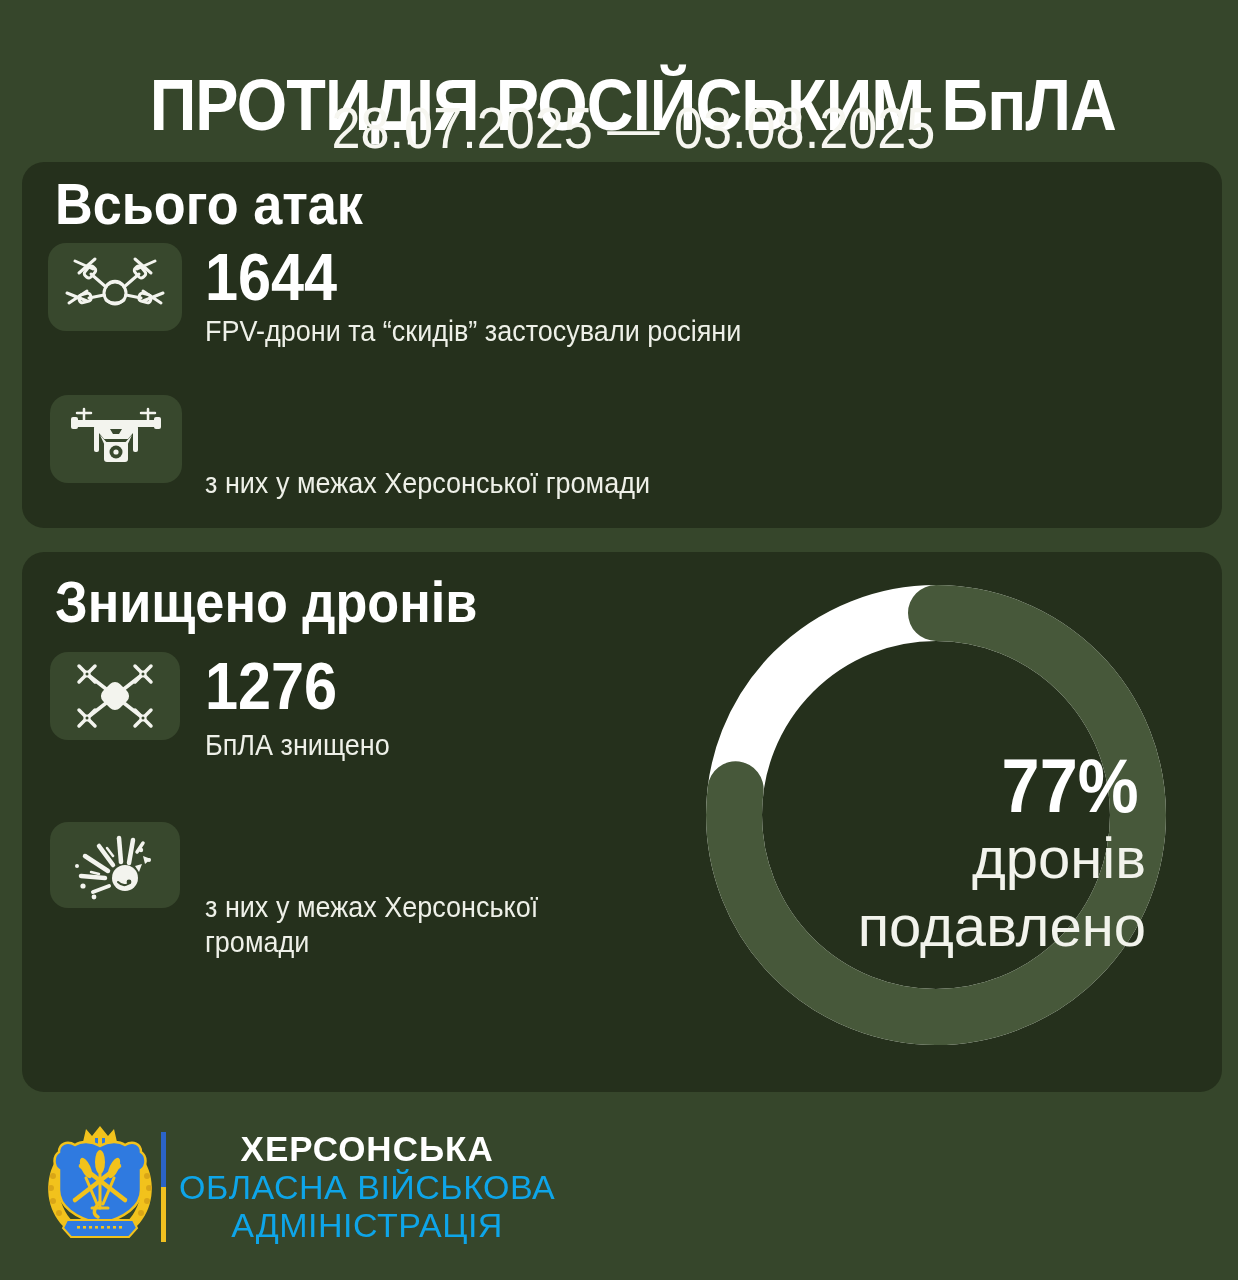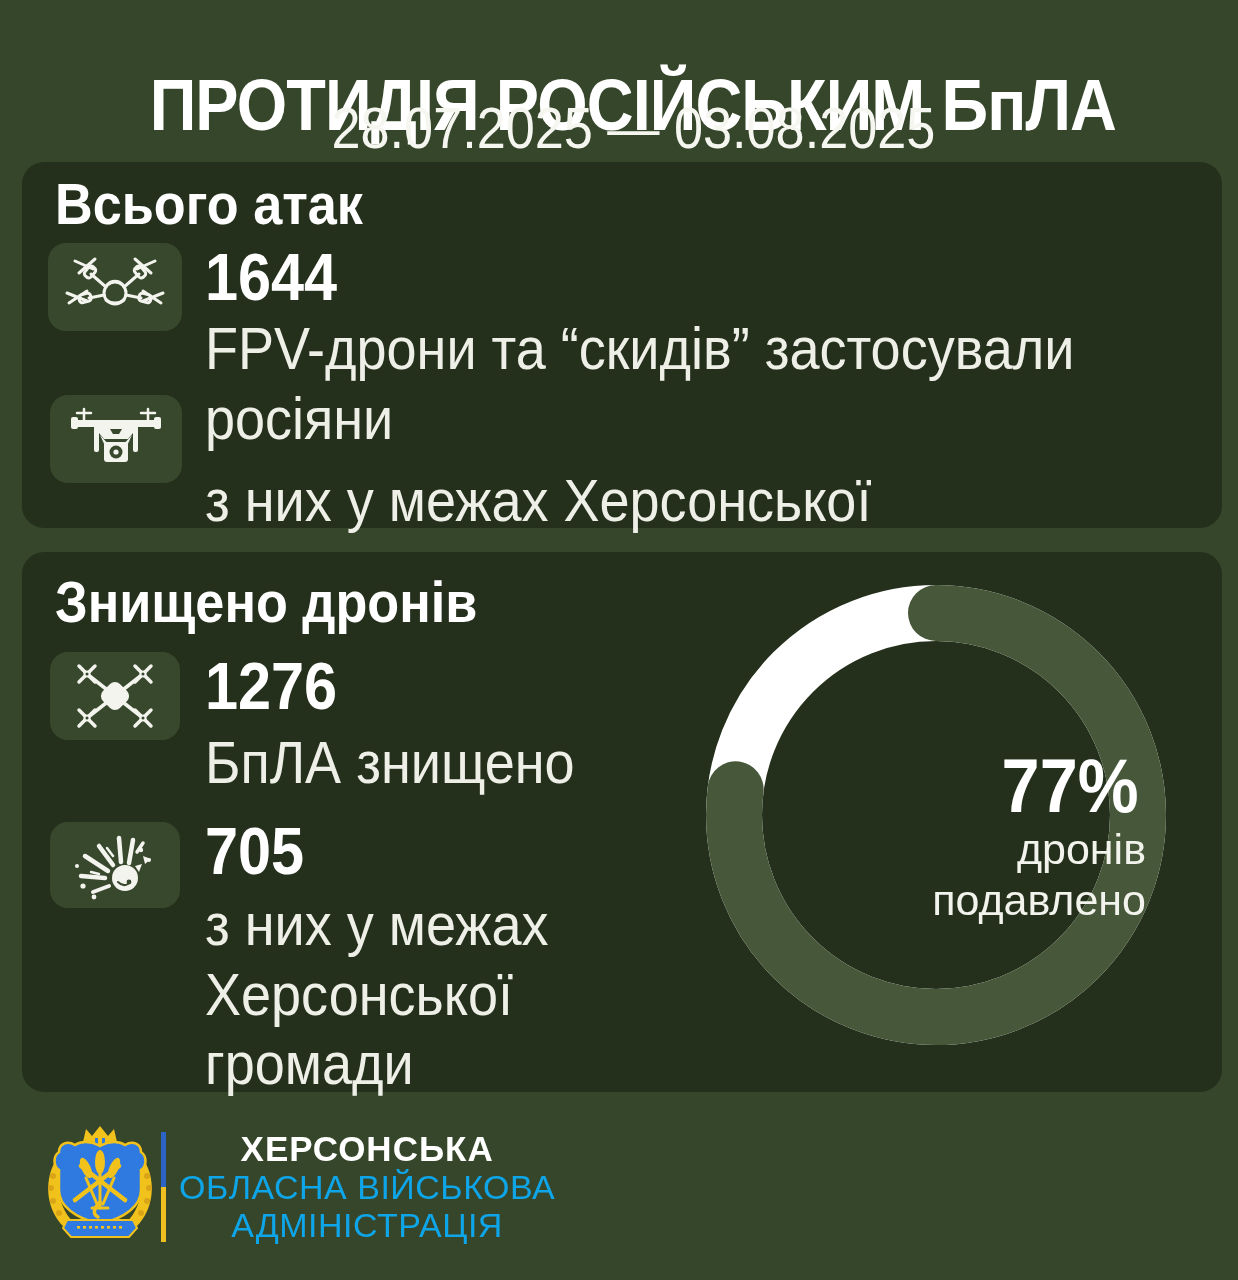--- a/index.html
+++ b/index.html
@@ -19,21 +19,21 @@
   .panel.p1{top:162px;height:366px;}
   .panel.p2{top:552px;height:540px;}
 
   .panel h2{position:absolute;left:33px;margin:0;font-size:58px;font-weight:bold;color:#ffffff;}
   .p1 h2{top:8px;}
   .p2 h2{top:16px;}
 
   .iconbox{position:absolute;background:#38482d;border-radius:18px;
            display:flex;align-items:center;justify-content:center;}
   .num{position:absolute;font-size:66px;font-weight:bold;line-height:1;color:#ffffff;}
-  .cap{position:absolute;font-size:60px;line-height:1.16;color:#eef0e8;}
+  .cap{position:absolute;font-size:30px;line-height:1.16;color:#eef0e8;}
   .cap .cx{white-space:normal;}
 
   
   .b1{left:26px;top:81px;width:134px;height:88px;}
   .n1{left:183px;top:82px;}
   .c1{left:183px;top:152px;width:980px;}
   .b2{left:28px;top:233px;width:132px;height:88px;}
   .n2{left:183px;top:234px;}
   .c2{left:183px;top:304px;width:980px;}
 
@@ -43,21 +43,21 @@
   .c3{left:183px;top:176px;width:500px;}
   .b4{left:28px;top:270px;width:130px;height:86px;}
   .n4{left:183px;top:266px;}
   .c4{left:183px;top:338px;width:470px;}
 
   
   .donut{position:absolute;left:684px;top:33px;width:460px;height:460px;}
   .donut-labels{position:absolute;left:914px;top:196px;transform:translateX(-50%);
                 text-align:right;width:420px;}
   .donut-pct{font-size:76px;font-weight:bold;line-height:1.0;color:#ffffff;}
-  .donut-sub{font-size:43px;line-height:1.18;color:#f2f3ec;}
+  .donut-sub{font-size:58px;line-height:1.18;color:#f2f3ec;}
 
   
   .emblem{position:absolute;left:38px;top:1124px;width:124px;height:118px;}
   .divider{position:absolute;left:161px;top:1132px;width:5px;height:110px;
            background:linear-gradient(to bottom,#2b63c7 0 50%,#f0c020 50% 100%);}
   .org{position:absolute;left:179px;top:1130px;text-align:center;}
   .org .l1{font-size:35px;font-weight:bold;letter-spacing:1px;line-height:38px;color:#ffffff;}
   .org .l2,.org .l3{font-size:34px;font-weight:normal;letter-spacing:.5px;line-height:38px;color:#0ea5e9;}
 
   svg{display:block;}
@@ -169,21 +169,20 @@
           <circle cx="14" cy="36" r="2"></circle>
           <circle cx="78" cy="20" r="2.2"></circle>
           <circle cx="86" cy="30" r="2"></circle>
           <polygon points="80,26 88,29 82,34"></polygon>
           <polygon points="72,36 79,34 76,42"></polygon>
         </g>
         <circle cx="66" cy="52" r="2.4" fill="#38482d"></circle>
         <path d="M55,52 q5,5 10,2" stroke="#38482d" stroke-width="2" fill="none" stroke-linecap="round"></path>
       </svg>
     </div>
-    <div class="num n4"><span class="cx">705</span></div>
     <div class="cap c4"><span class="cx">з них у межах Херсонської громади</span></div>
 
     <svg class="donut" viewBox="0 0 460 460">
       <circle id="donut-track" cx="230" cy="230" r="202" fill="none" stroke="#ffffff" stroke-width="56"></circle>
       <circle id="donut-arc" cx="230" cy="230" r="202" fill="none" stroke="#47583a" stroke-width="56" stroke-linecap="round" transform="rotate(-90 230 230)" stroke-dasharray="977.2866426787128 1269.2034320502764"></circle>
     </svg>
     <div class="donut-labels">
       <div class="donut-pct"><span class="cxc">77%</span></div>
       <div class="donut-sub">дронів</div>
       <div class="donut-sub">подавлено</div>

